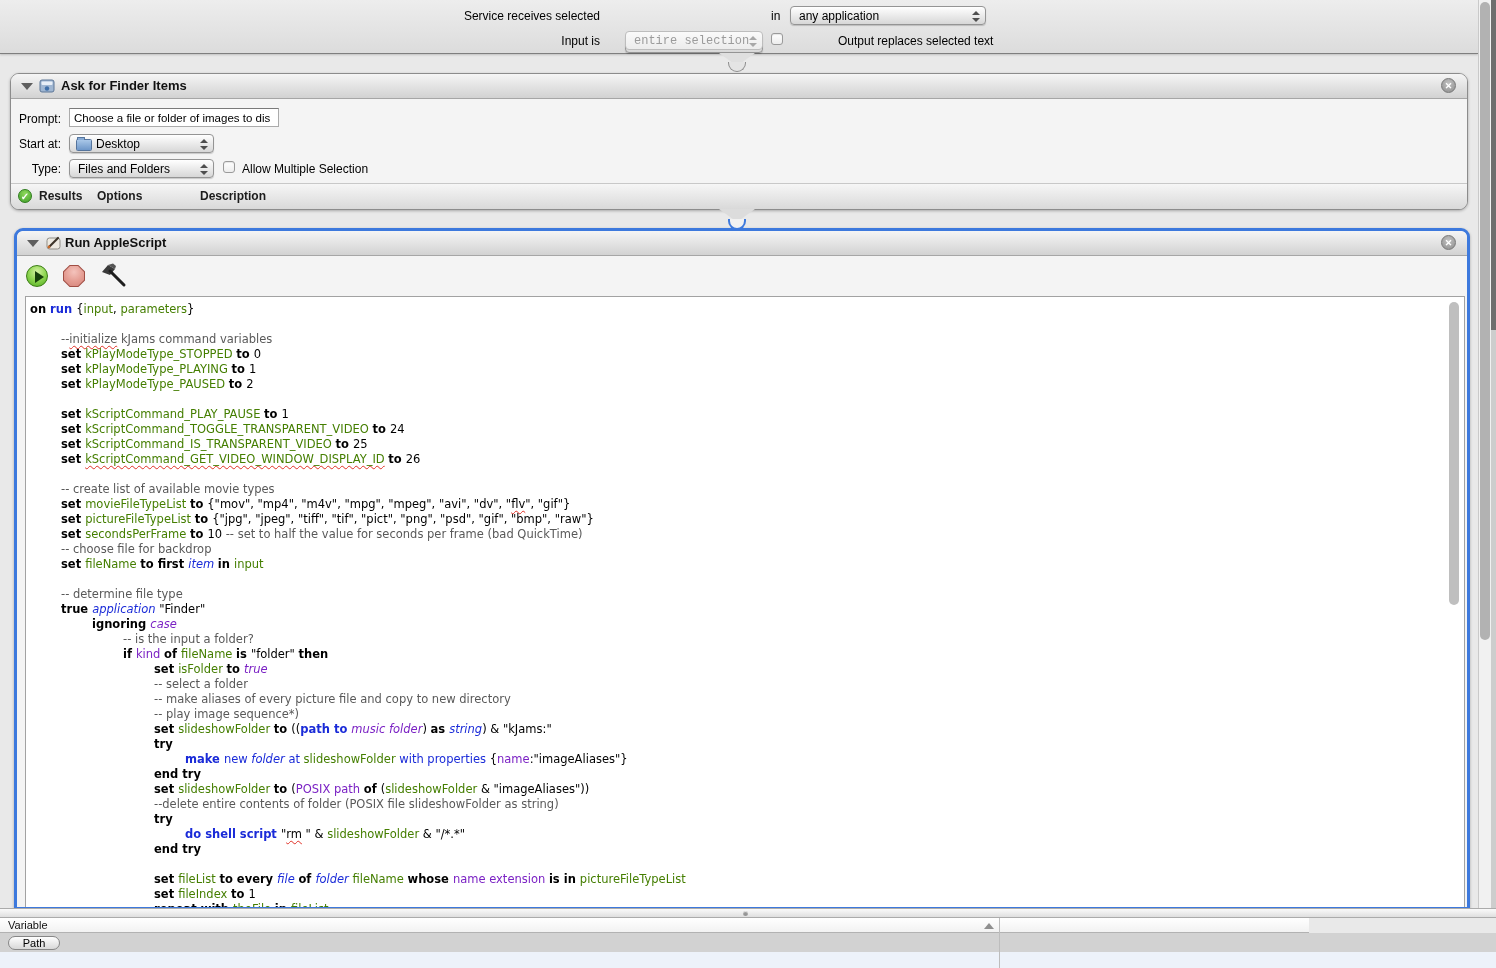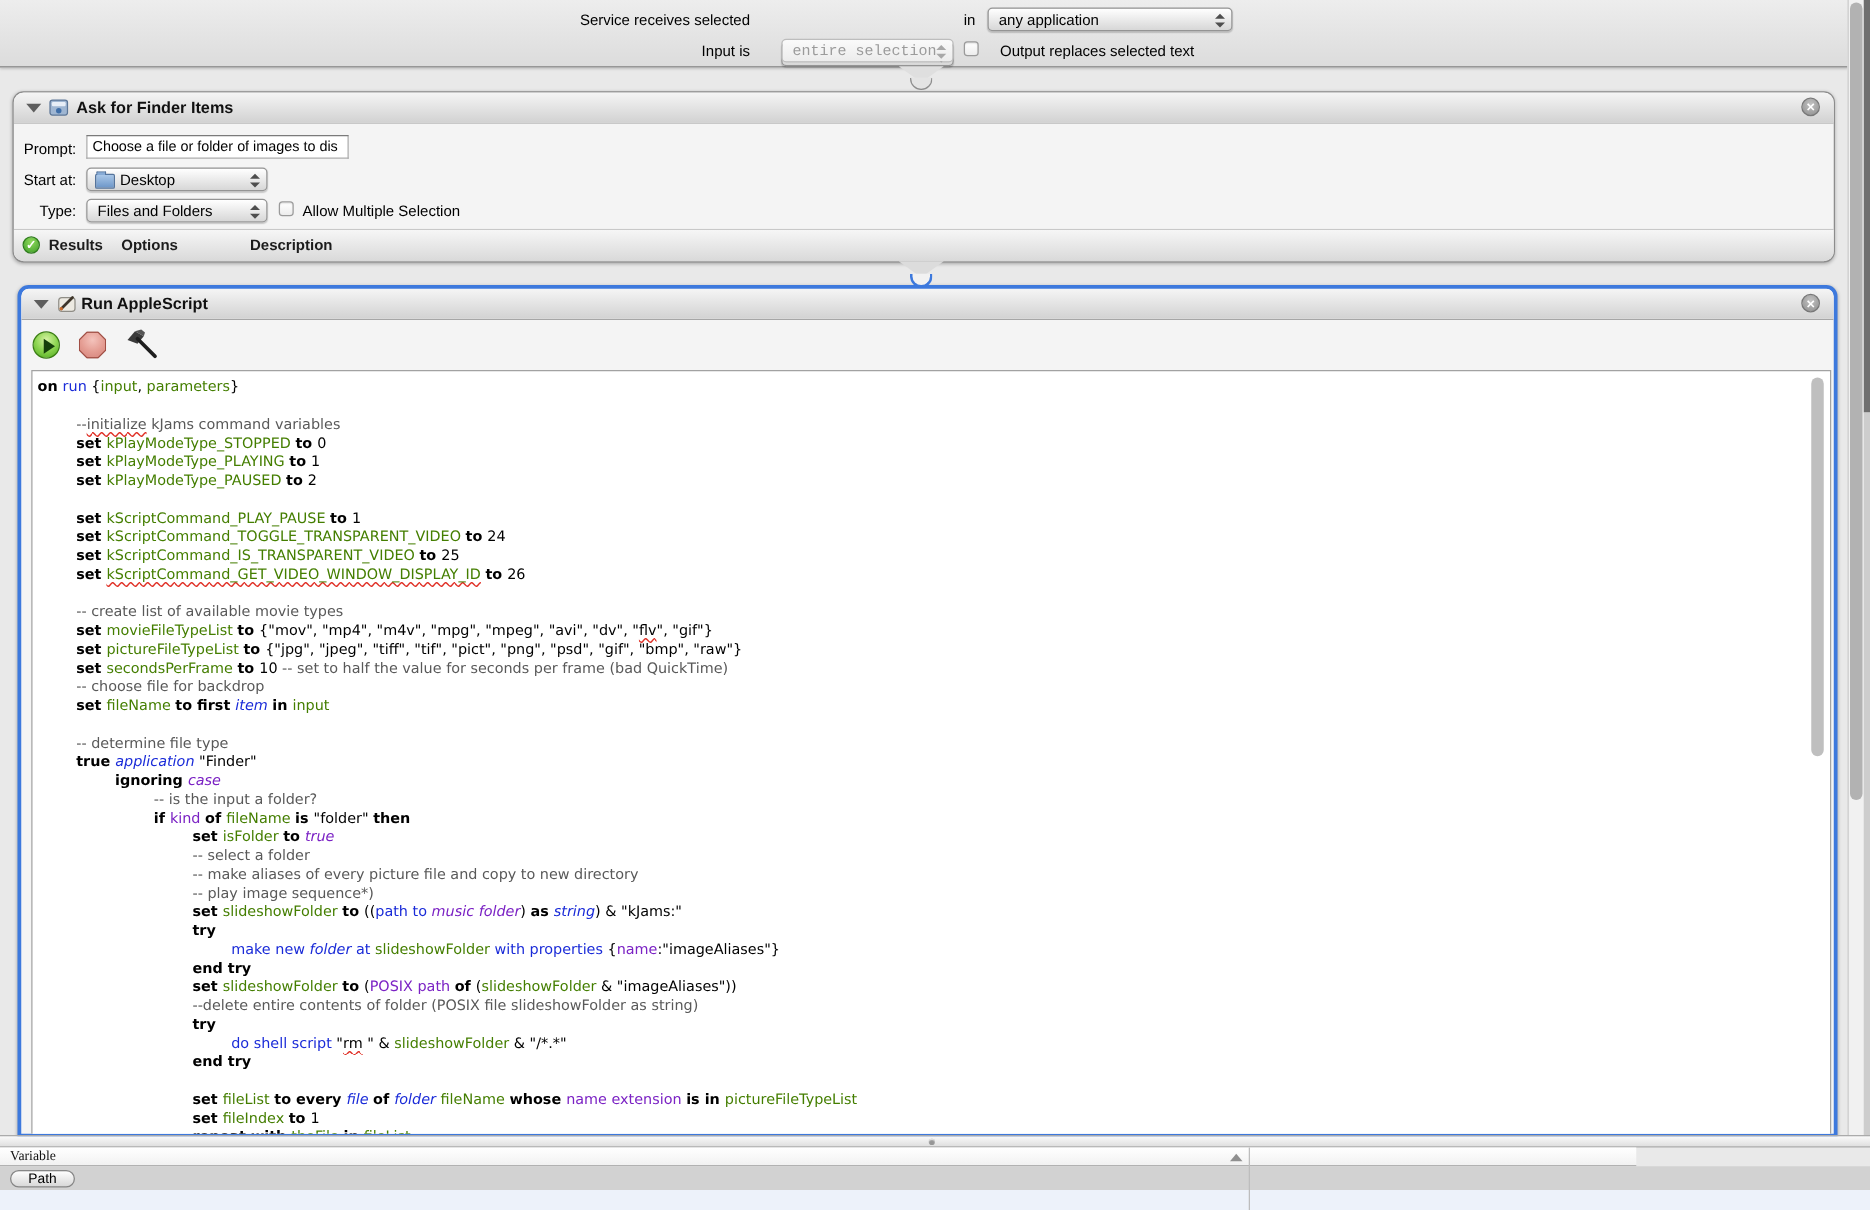--- a/index.html
+++ b/index.html
@@ -67,39 +67,39 @@
            background:#A04E44;}
   .stopbtn .inner{position:absolute;left:1px;top:1px;width:20px;height:20px;
            clip-path:polygon(30% 0,70% 0,100% 30%,100% 70%,70% 100%,30% 100%,0 70%,0 30%);
            background:radial-gradient(circle at 50% 30%,#F4C3BC,#E49C92 55%,#D4837A);}
 
   
   .codebox{position:absolute;box-sizing:border-box;border:1px solid #A2A2A2;background:#FFF;overflow:hidden;}
   .code{padding:5px 0 0 4px;}
   .code-line{font-family:"DejaVu Sans",sans-serif;font-size:11.5px;line-height:15px;white-space:pre;}
   .code-line .k{font-weight:bold;color:#000;}
-  .code-line .c{font-weight:normal;color:#1A2BD8;}
+  .code-line .c{font-weight:bold;color:#1A2BD8;}
   .code-line .b{color:#1A2BD8;}
   .code-line .bi{color:#1A2BD8;font-style:italic;}
   .code-line .p{color:#7B22C4;}
   .code-line .pi{color:#7B22C4;font-style:italic;}
   .code-line .v{color:#447E00;}
   .code-line .m{color:#595959;}
   .code-line .t,.code-line .n,.code-line .s{color:#000;}
   .sp{text-decoration-line:underline;text-decoration-style:wavy;text-decoration-color:#E03026;
       text-decoration-thickness:1px;text-underline-offset:2px;}
 
   .scrollthumb{position:absolute;border-radius:5px;background:#BFBFBF;}
 
   
   .splitter{position:absolute;left:0;width:1496px;height:10px;background:linear-gradient(#FAFAFA,#DFDFDF);
             border-top:1px solid #ABABAB;border-bottom:1px solid #ABABAB;box-sizing:border-box;}
   .splitdot{position:absolute;width:5px;height:5px;border-radius:50%;background:#969696;box-shadow:inset 0 1px 1px rgba(255,255,255,.8);}
   .varheader{position:absolute;left:0;width:1309px;height:15px;background:linear-gradient(#FFFFFF,#F2F2F2);
-             border-bottom:1px solid #B2B2B2;box-sizing:border-box;font-family:Liberation Serif, serif;}
+             border-bottom:1px solid #B2B2B2;box-sizing:border-box;}
   .varheader .txt{position:absolute;left:8px;top:1px;font-size:11px;color:#111;}
   .sortarrow{position:absolute;width:0;height:0;border-left:5px solid transparent;border-right:5px solid transparent;border-bottom:6px solid #8F8F8F;}
   .rowgray{position:absolute;left:0;width:1496px;background:#D2D2D2;}
   .rowblue{position:absolute;left:0;width:1496px;background:#EDF2FA;}
   .coldivider{position:absolute;width:1px;background:#BDBDBD;}
   .pill{position:absolute;box-sizing:border-box;border:1px solid #868686;border-radius:8px;
         background:linear-gradient(#FEFEFE,#D8D8D8);font-size:11px;text-align:center;line-height:13px;}
 
   
   .wf-scrolltrack{position:absolute;left:1478px;top:0;width:13px;height:908px;background:#F1F1F1;border-left:1px solid #C9C9C9;box-sizing:border-box;}
@@ -131,21 +131,21 @@
     </div>
     <div class="lbl r" style="right:878px;top:34px;">Input is</div>
     <div class="popup disabled" style="left:625px;top:31px;width:138px;">
       <span>entire selection</span>
       <span class="steppers">
           <span class="up"></span>
           <span class="dn"></span>
         </span>
     </div>
     <div class="checkbox" style="left:771px;top:33px;"></div>
-    <div class="lbl" style="left:800px;top:34px;">Output replaces selected text</div>
+    <div class="lbl" style="left:838px;top:34px;">Output replaces selected text</div>
   </div>
 
   <div class="vnotch" style="left:719px;top:53px;border-top:13px solid #DFDFDF;"></div>
   <div class="arc" style="left:728px;top:62px;width:18px;height:10px;background:#E4E4E4;"></div>
 
   <div class="block" style="left:10px;top:73px;width:1458px;height:137px;">
     <div class="blk-header">
       <div class="disclosure"></div>
       <svg style="position:absolute;left:28px;top:4px;" width="16" height="16">
         <rect x="1" y="2" width="14" height="12" rx="2" fill="#9FB6D2" stroke="#5C7697"></rect>

